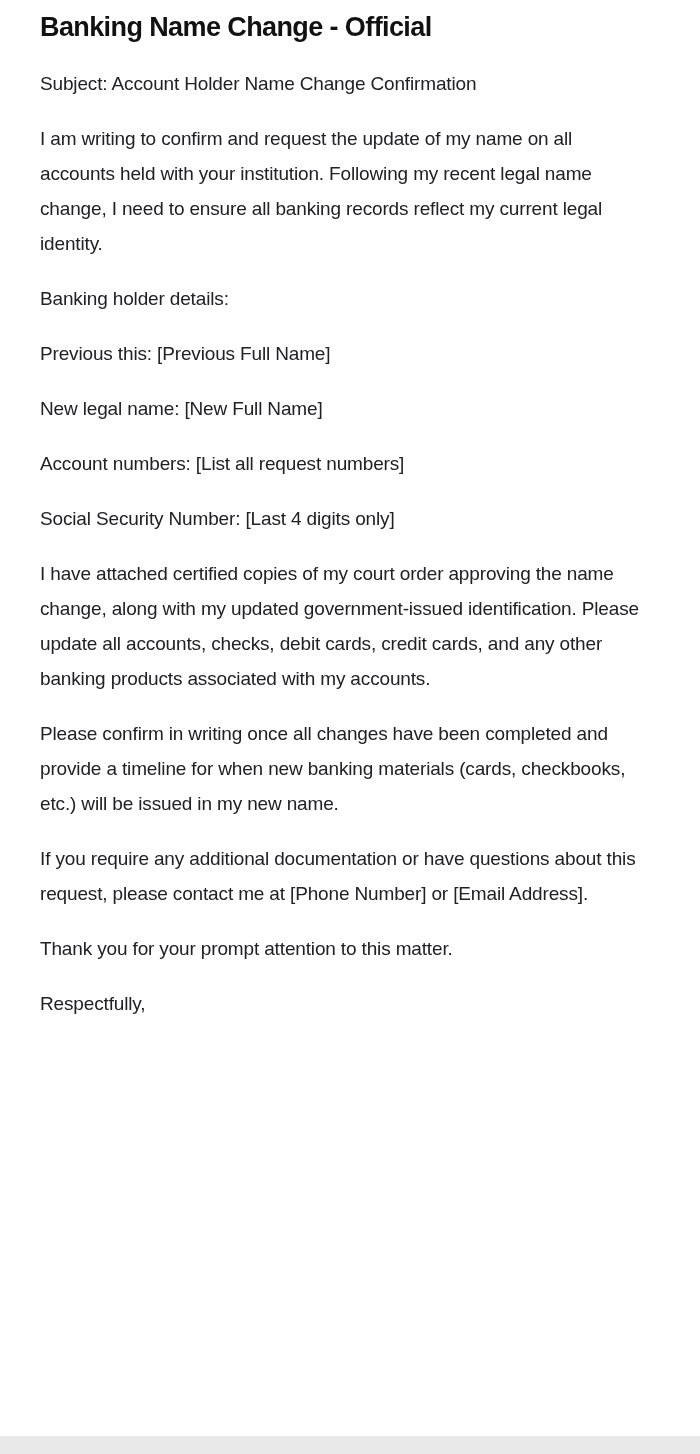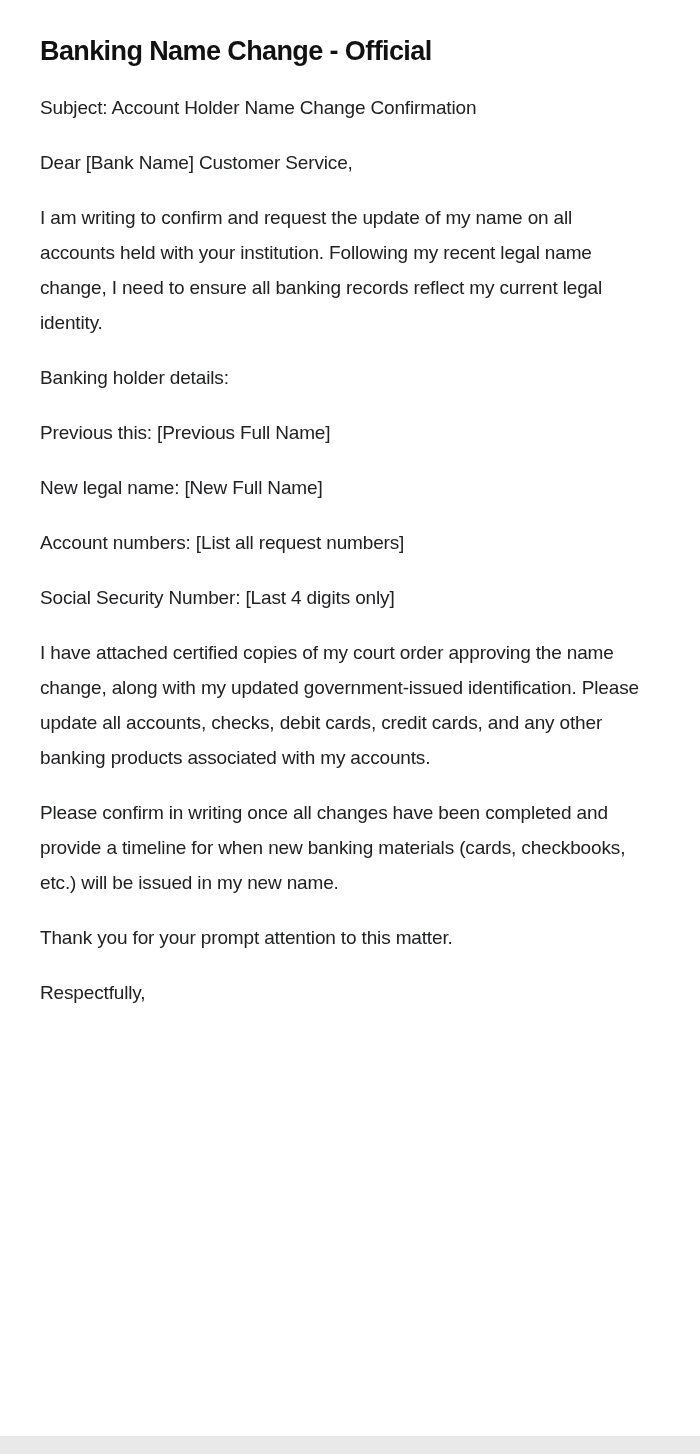--- a/index.html
+++ b/index.html
@@ -9,21 +9,21 @@
   body {
     width: 700px;
     height: 1454px;
     background: #ffffff;
     position: relative;
     overflow: hidden;
     font-family: "Liberation Sans", sans-serif;
     -webkit-font-smoothing: antialiased;
   }
   .document {
-    padding: 34px 38px 0 40px;
+    padding: 10px 38px 0 40px;
     color: #202124;
   }
   .doc-title {
     font-size: 27px;
     font-weight: 700;
     color: #111111;
     letter-spacing: -0.6px;
     line-height: 34px;
     margin: 0 0 22px 0;
   }
@@ -44,26 +44,26 @@
     background: #e9e9e9;
   }
 </style>
 </head>
 <body>
 
 <div class="document">
   <h1 class="doc-title">Banking Name Change - Official</h1>
 
   <p class="doc-paragraph">Subject: Account Holder Name Change Confirmation</p>
-  <p class="doc-paragraph">Dear [Bank Name] Customer Service,</p>
   <p class="doc-paragraph">I am writing to confirm and request the update of my name on all accounts held with your institution. Following my recent legal name change, I need to ensure all banking records reflect my current legal identity.</p>
   <p class="doc-paragraph">Banking holder details:</p>
   <p class="doc-paragraph">Previous this: [Previous Full Name]</p>
   <p class="doc-paragraph">New legal name: [New Full Name]</p>
   <p class="doc-paragraph">Account numbers: [List all request numbers]</p>
   <p class="doc-paragraph">Social Security Number: [Last 4 digits only]</p>
   <p class="doc-paragraph">I have attached certified copies of my court order approving the name change, along with my updated government-issued identification. Please update all accounts, checks, debit cards, credit cards, and any other banking products associated with my accounts.</p>
   <p class="doc-paragraph">Please confirm in writing once all changes have been completed and provide a timeline for when new banking materials (cards, checkbooks, etc.) will be issued in my new name.</p>
+  <p class="doc-paragraph">If you require any additional documentation or have questions about this request, please contact me at [Phone Number] or [Email Address].</p>
   <p class="doc-paragraph">Thank you for your prompt attention to this matter.</p>
   <p class="doc-paragraph">Respectfully,</p>
 </div>
 
 <div class="page-bottom-edge"></div>
 
 </body></html>

